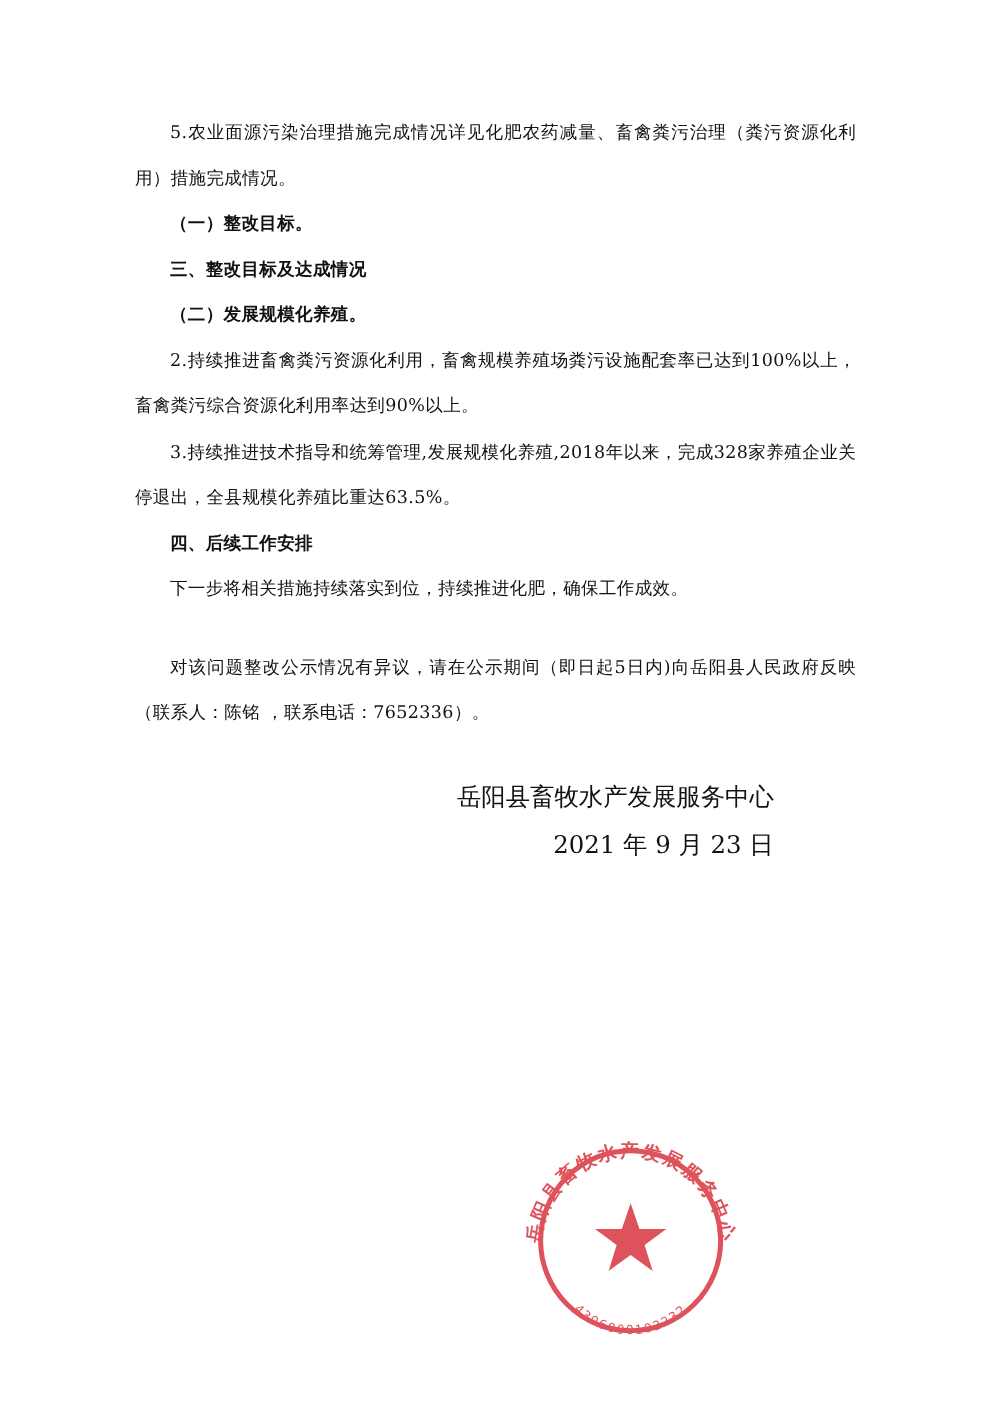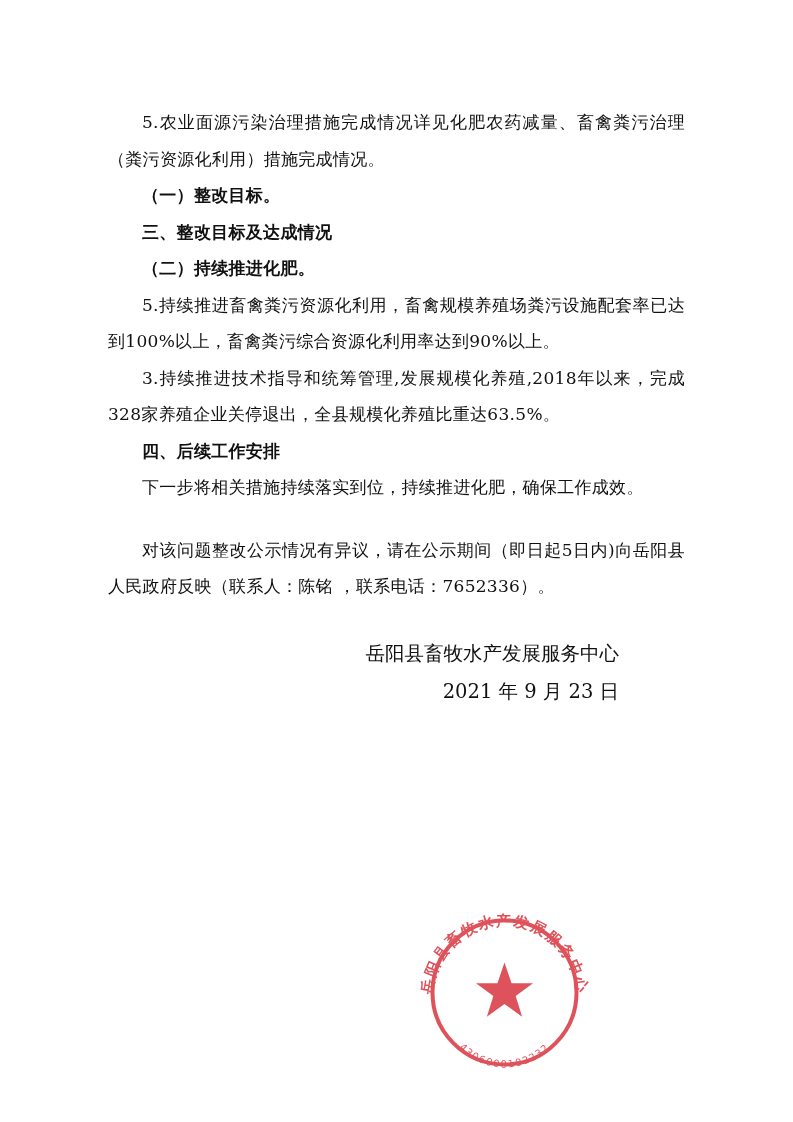--- a/index.html
+++ b/index.html
@@ -16,26 +16,25 @@
     overflow: hidden;
   }
   .page {
     position: relative;
     width: 793px;
     height: 1122px;
     box-sizing: border-box;
     padding: 88px 108px 0 108px;
   }
   .doc-body {
-    font-size: 17px;
+    font-size: 14px;
     line-height: 36.5px;
     letter-spacing: 0.3px;
     text-align: justify;
     text-justify: inter-ideograph;
-    margin-top: 16px;
   }
   .para {
     margin: 0 0 0 0;
     text-indent: 2em;
     white-space: pre-wrap;
   }
   .heading {
     margin: 0;
     text-indent: 2em;
     font-weight: bold;
@@ -88,24 +87,24 @@
 
   <div class="doc-body">
 
     <p class="para">5.农业面源污染治理措施完成情况详见化肥农药减量、畜禽粪污治理（粪污资源化利用）措施完成情况。</p>
 
     <p class="heading">（一）整改目标。</p>
 
     <p class="heading">三、整改目标及达成情况</p>
 
 
-    <p class="heading">（二）持续推进化肥。</p>
+    <p class="heading">（二）发展规模化养殖。</p>
 
 
-    <p class="para">5.持续推进畜禽粪污资源化利用，畜禽规模养殖场粪污设施配套率已达到100%以上，畜禽粪污综合资源化利用率达到90%以上。</p>
+    <p class="para">2.持续推进畜禽粪污资源化利用，畜禽规模养殖场粪污设施配套率已达到100%以上，畜禽粪污综合资源化利用率达到90%以上。</p>
 
     <p class="para">3.持续推进技术指导和统筹管理,发展规模化养殖,2018年以来，完成328家养殖企业关停退出，全县规模化养殖比重达63.5%。</p>
 
 
 
     <p class="heading">四、后续工作安排</p>
 
     <p class="para">下一步将相关措施持续落实到位，持续推进化肥，确保工作成效。</p>
 
     <div class="spacer-md"></div>

